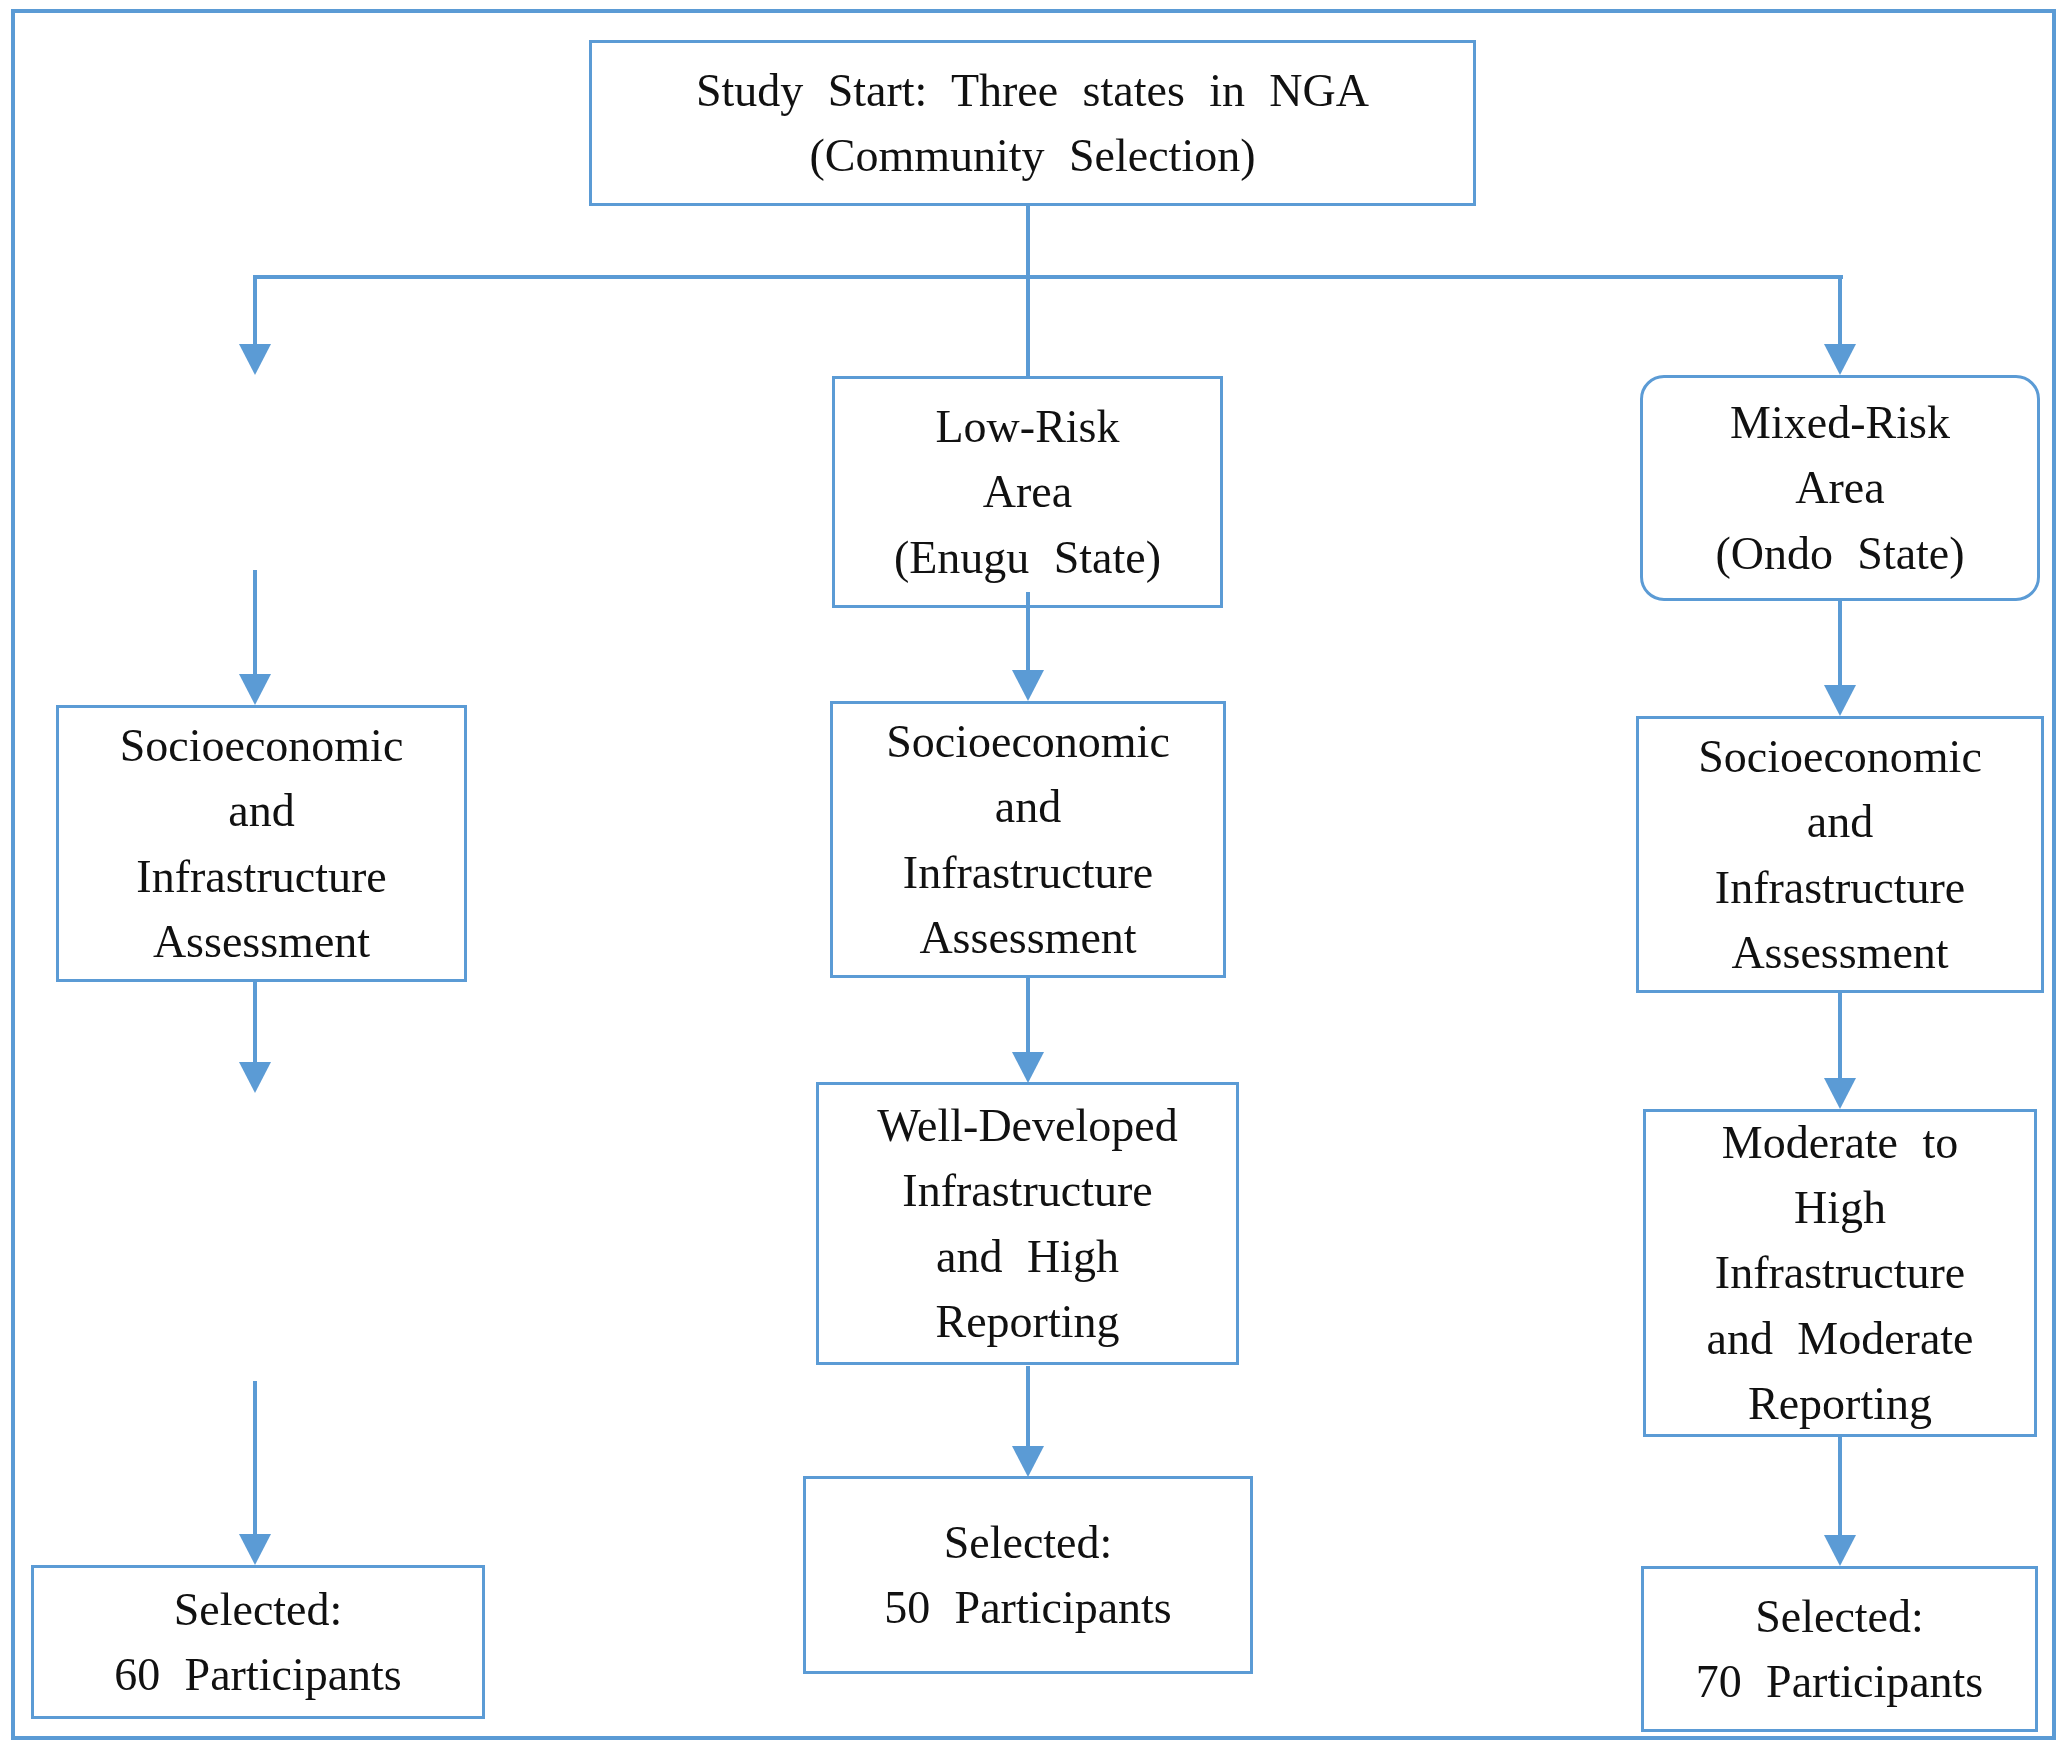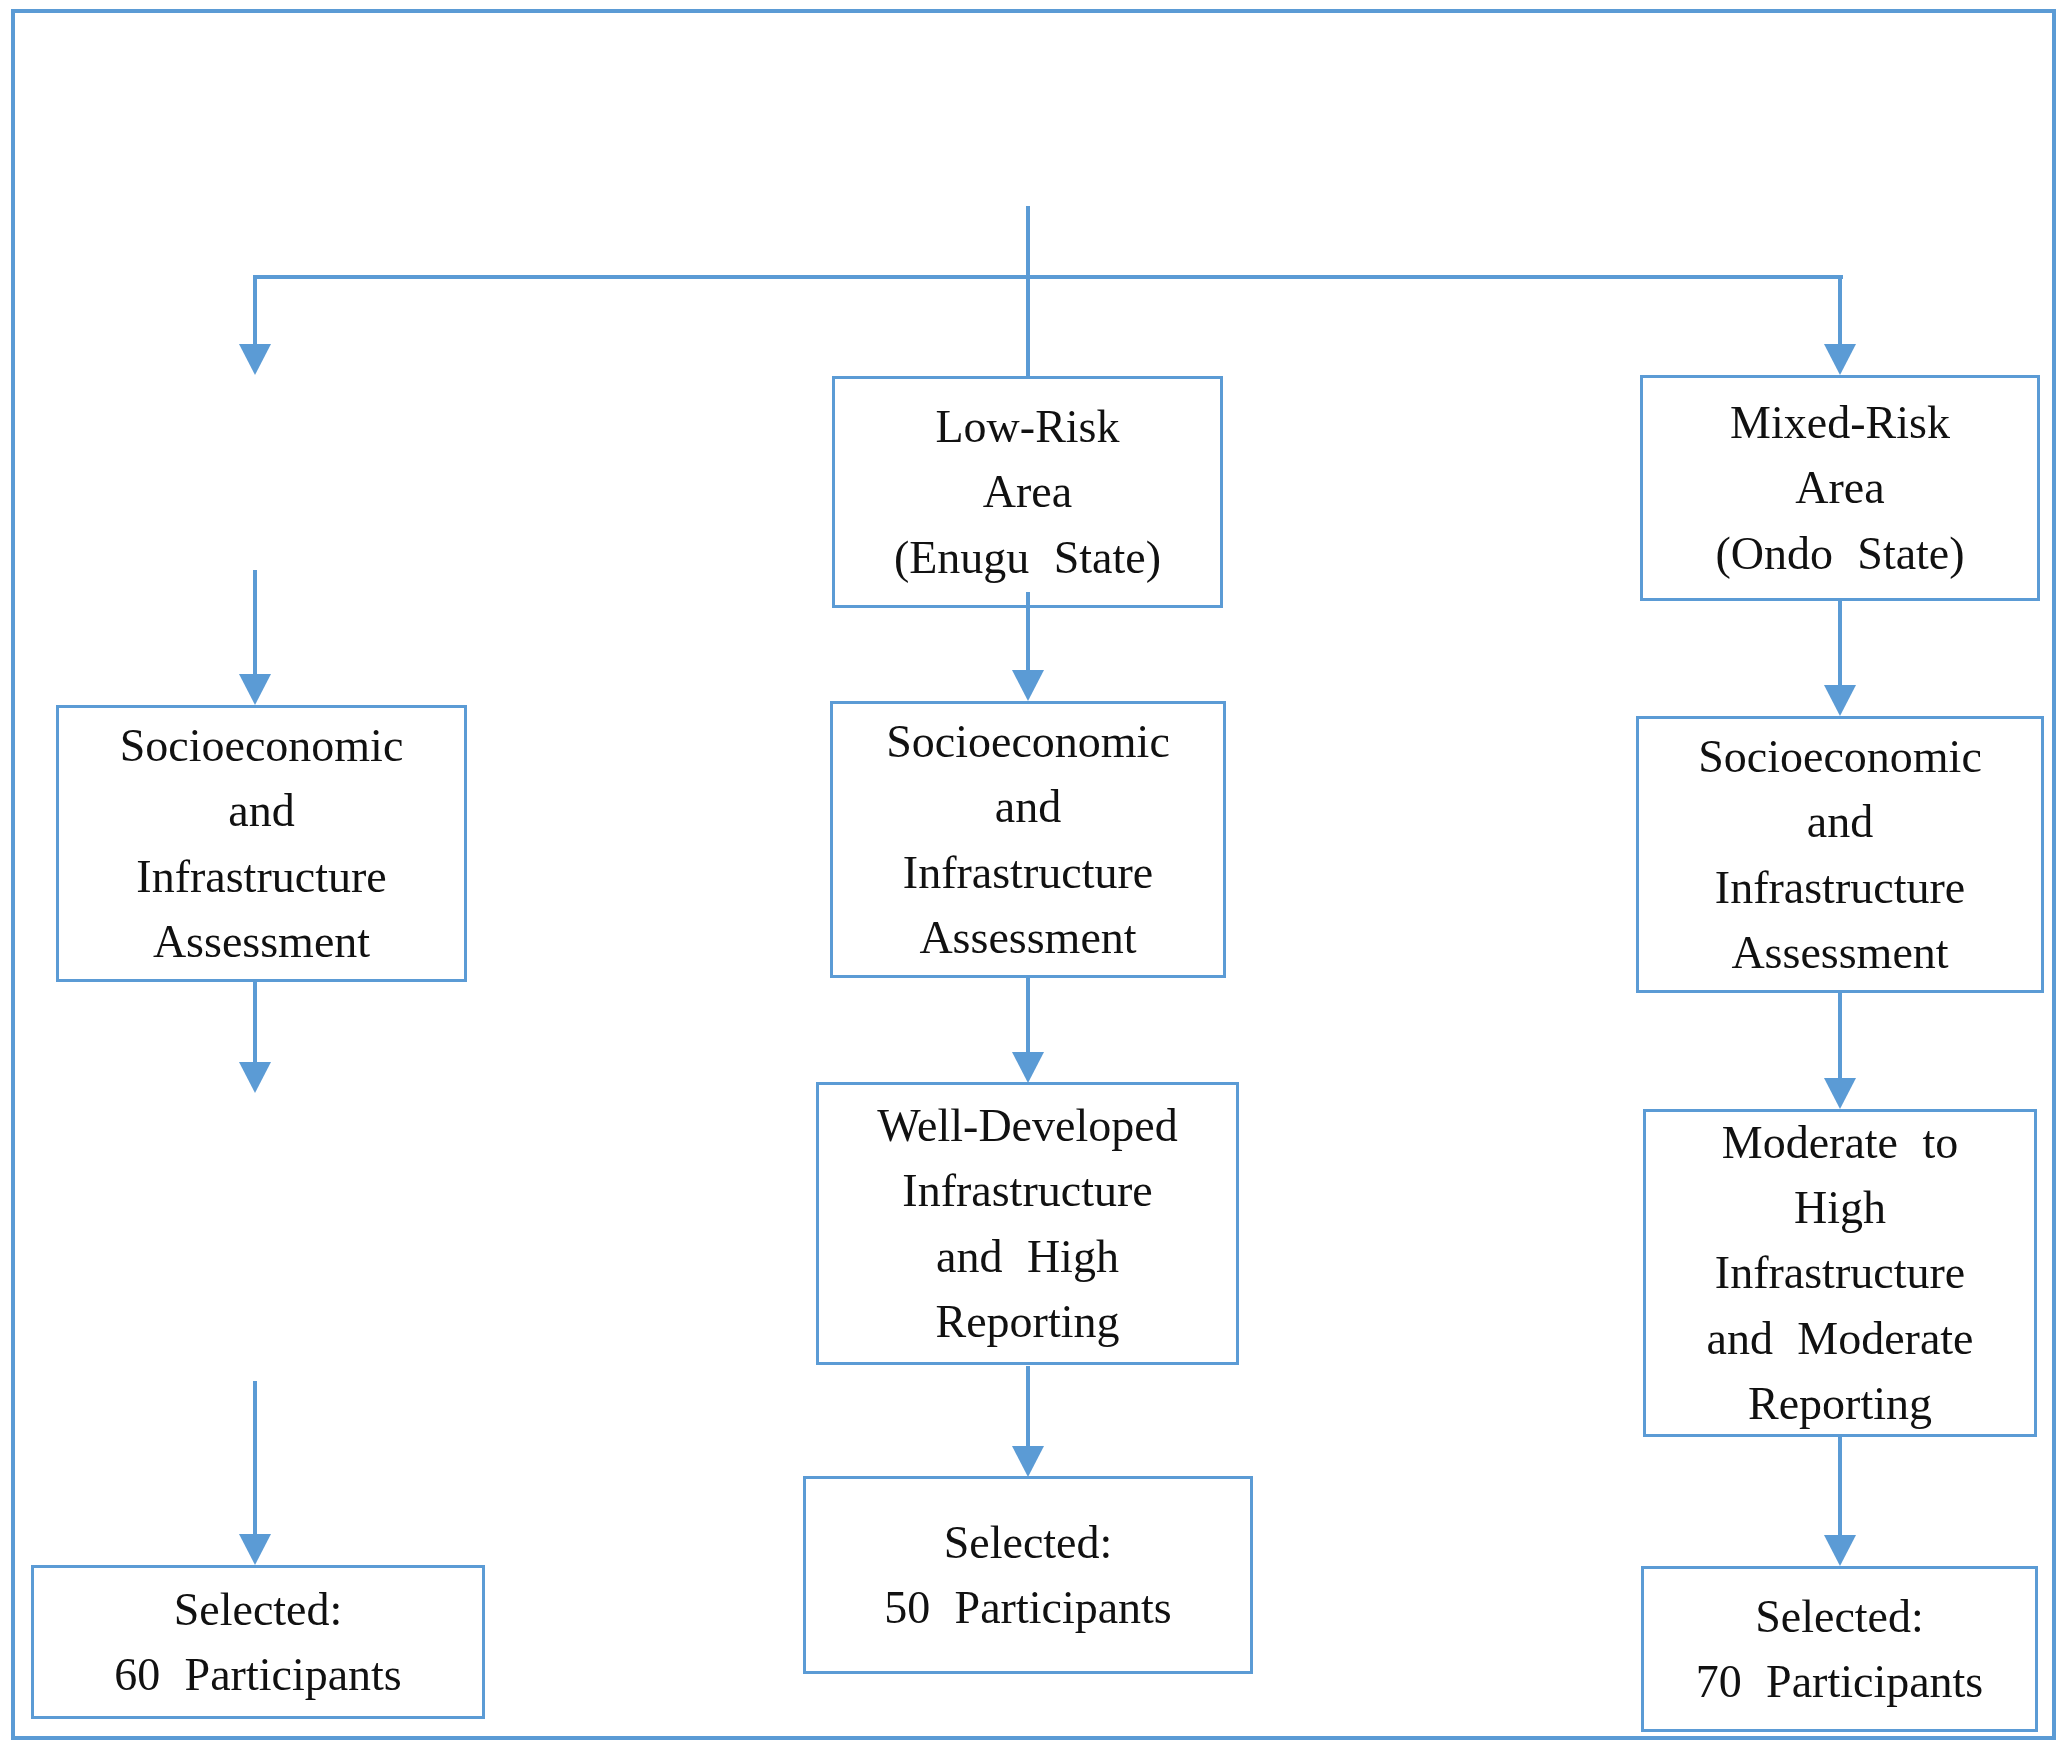--- a/index.html
+++ b/index.html
@@ -44,20 +44,22 @@
     border-top: 31px solid var(--accent, #5b9bd5);
   }
 </style>
 </head>
 <body>
 
 <div class="stage">
 
   <div class="frame"></div>
 
+  <div class="node" style="left:589px; top:40px; width:887px; height:166px;">Study Start: Three states in NGA
+(Community Selection)</div>
 
   <div class="node" style="left:56px; top:705px; width:411px; height:277px;">Socioeconomic
 and
 Infrastructure
 Assessment</div>
   <div class="node" style="left:31px; top:1565px; width:454px; height:154px;">Selected:
 60 Participants</div>
 
   <div class="node" style="left:832px; top:376px; width:391px; height:232px;">Low-Risk
 Area
@@ -66,21 +68,21 @@
 and
 Infrastructure
 Assessment</div>
   <div class="node" style="left:816px; top:1082px; width:423px; height:283px;text-align:center;">Well-Developed
 Infrastructure
 and High
 Reporting</div>
   <div class="node" style="left:803px; top:1476px; width:450px; height:198px;">Selected:
 50 Participants</div>
 
-  <div class="node" style="left:1640px; top:375px; width:400px; height:226px;">Mixed-Risk
+  <div class="node" style="left:1640px; top:375px; width:400px; height:226px;border-radius:24px;">Mixed-Risk
 Area
 (Ondo State)</div>
   <div class="node" style="left:1636px; top:716px; width:408px; height:277px;">Socioeconomic
 and
 Infrastructure
 Assessment</div>
   <div class="node" style="left:1643px; top:1109px; width:394px; height:328px;">Moderate to
 High
 Infrastructure
 and Moderate

